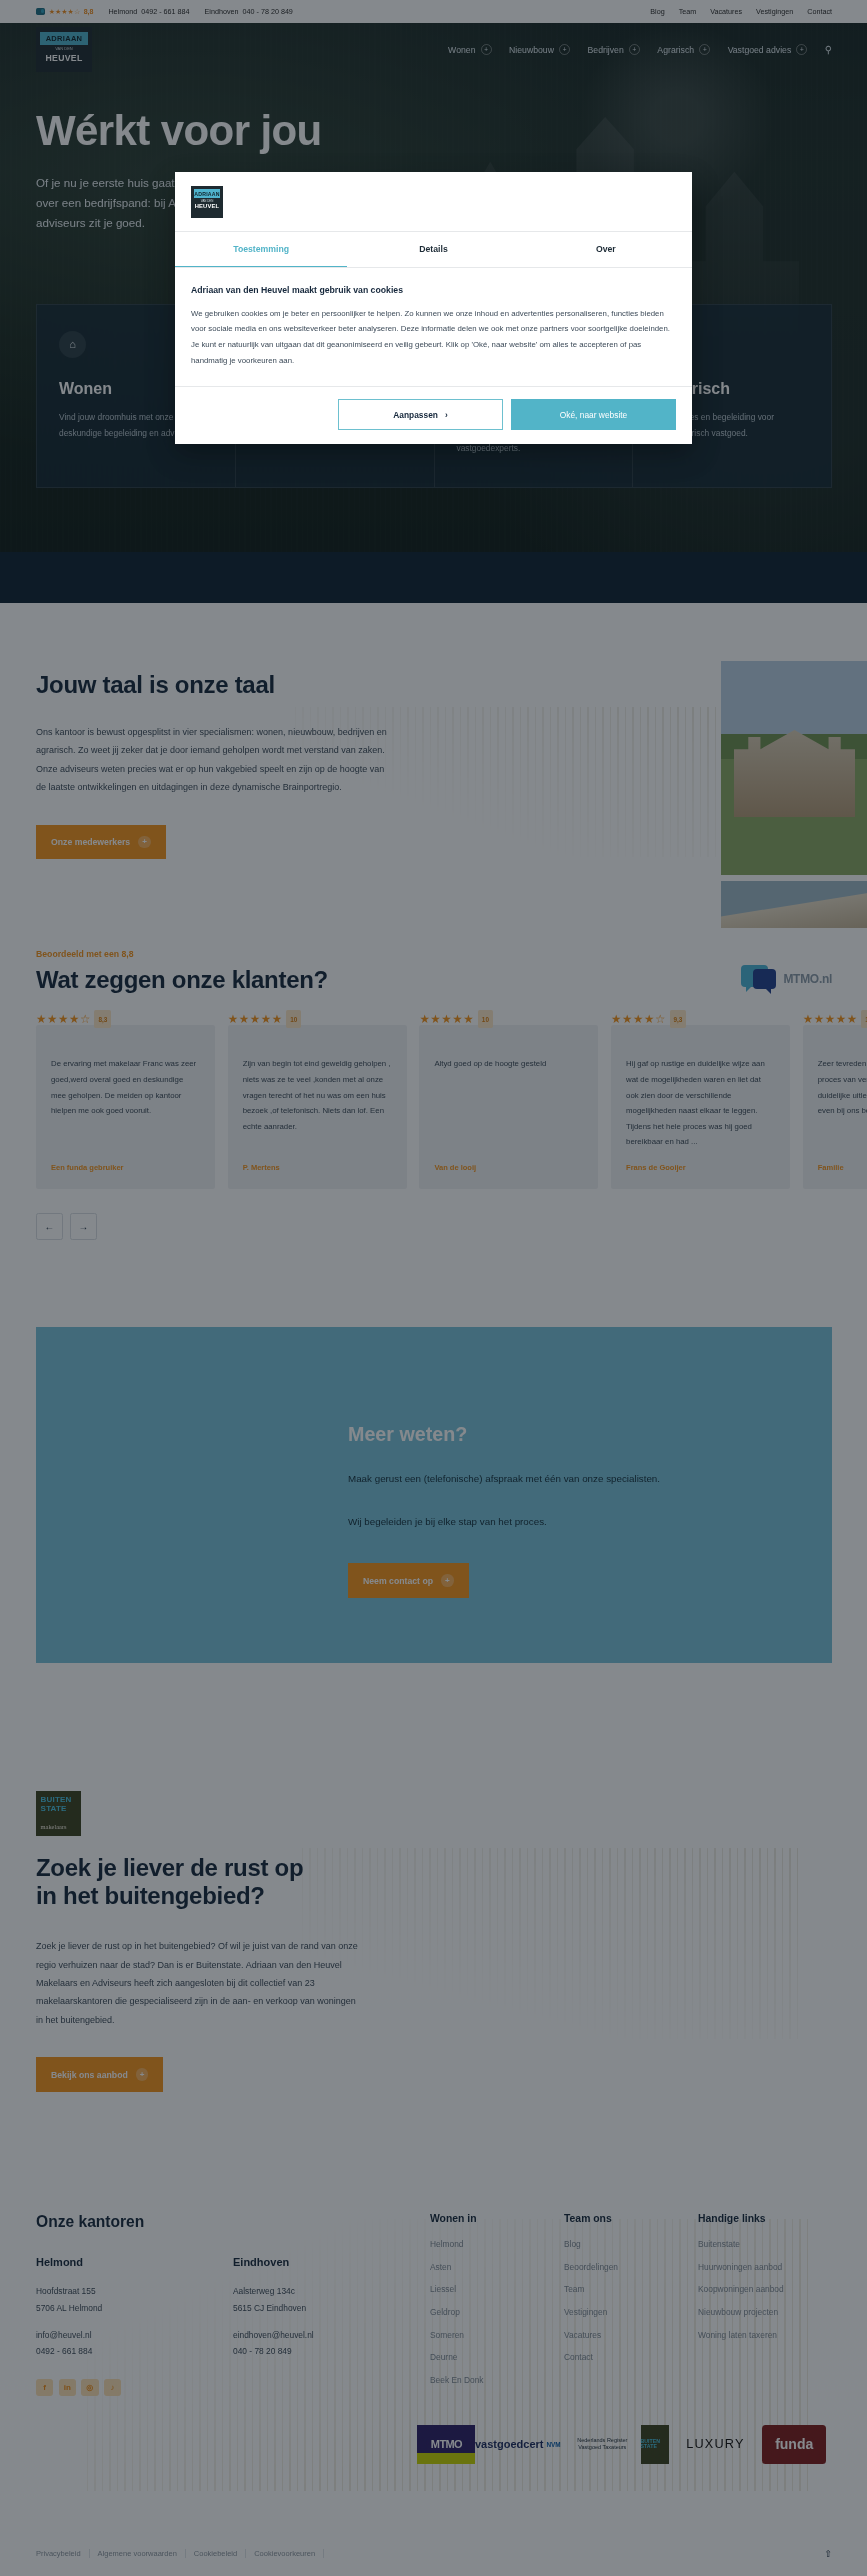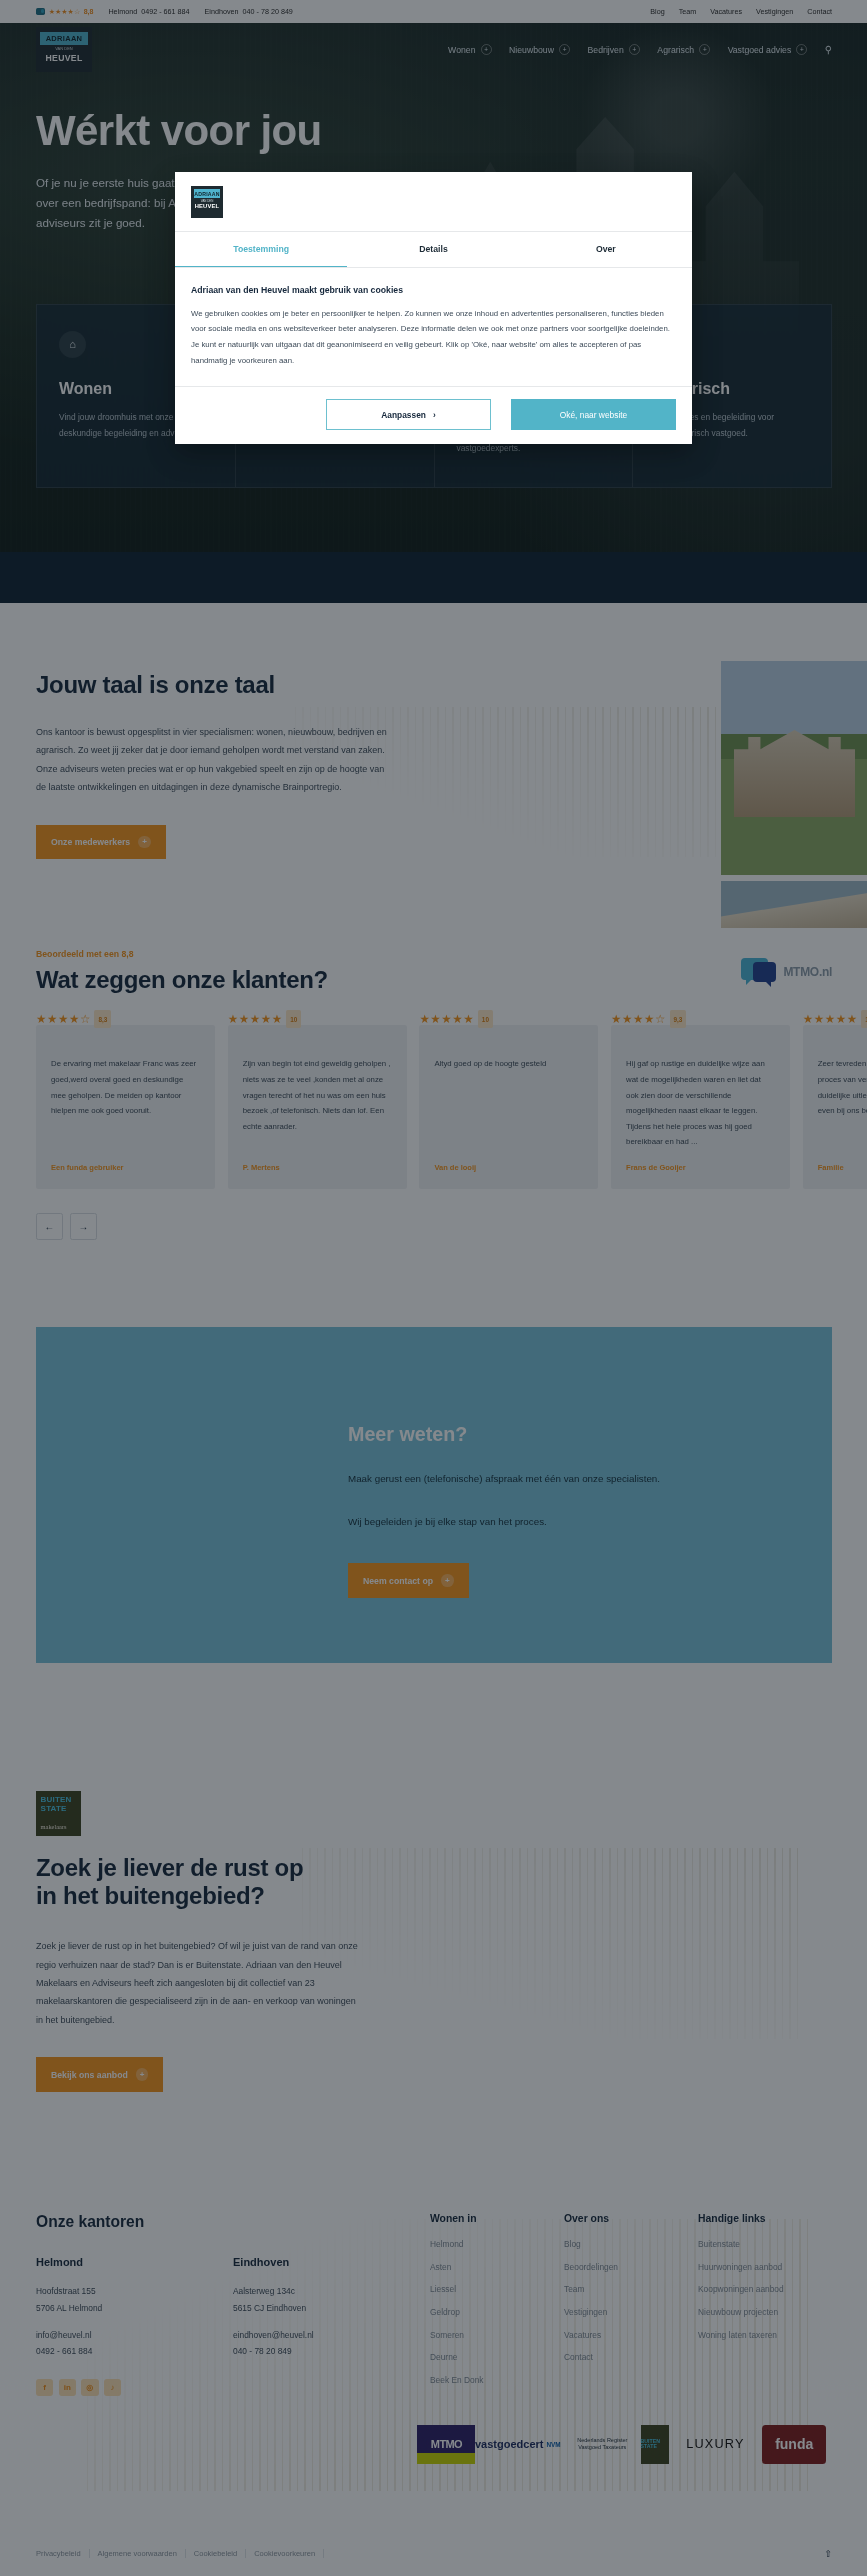--- a/index.html
+++ b/index.html
@@ -138,21 +138,21 @@
   }
   .photo-b:after{
     content:"";position:absolute;left:-5.8px;top:23px;width:174px;height:69px;
     background:linear-gradient(180deg,#e4d9c4,#a08a66);
     transform:rotate(-9deg);
   }
 
   
   .sec-reviews{ padding:21px 36px 52px 36px; background:#fff; position:relative; }
   .rev-eyebrow{ color:#f5941d; font-size:8.7px; font-weight:700; }
-  .rev-head-row{ display:flex; align-items:center; }
+  .rev-head-row{ display:flex; align-items:flex-end; }
   .rev-head-row h2{ margin-top:7px; }
   .mtmo-logo{ margin-left:auto; display:flex; align-items:center; gap:7px; }
   .mtmo-mark{
     width:35px;height:31px;position:relative;
   }
   .mtmo-mark .b1{
     position:absolute;left:0;top:1.2px;width:27px;height:22px;border-radius:4px;
     background:#4ab4d6;
   }
   .mtmo-mark .b1:after{content:"";position:absolute;left:4.6px;bottom:-5.2px;border-width:5.8px 5.2px 0 0;border-style:solid;border-color:#4ab4d6 transparent transparent transparent;}
@@ -270,21 +270,21 @@
   .cm-logo .t3{ color:#fff;font-size:5.8px;font-weight:800;text-align:center;letter-spacing:0.2px; }
   .cm-tabs{ display:flex; border-bottom:0.6px solid #e6e8ea; }
   .cm-tab{
     flex:1; text-align:center; padding:12.7px 0 11.6px 0; font-size:8.7px; font-weight:600;
     color:#1d2b36; cursor:pointer; border-bottom:1.7px solid transparent;
   }
   .cm-tab.active{ color:#52b4c8; border-bottom-color:#52b4c8; }
   .cm-body{ padding:17.4px 16px 17.4px 16px; border-bottom:0.6px solid #e6e8ea; }
   .cm-body h4{ font-size:8.7px; font-weight:700; color:#16283c; }
   .cm-body p{ margin-top:10.4px; font-size:7.8px; line-height:2.0; color:#3c4a58; }
-  .cm-foot{ padding:12.7px 16px 14px 16px; display:flex; justify-content:flex-end; gap:20px; }
+  .cm-foot{ padding:12.7px 16px 14px 16px; display:flex; justify-content:flex-end; gap:8px; }
   .cm-btn-sec{
     width:165px; padding:9.3px 0; border:0.6px solid #6dc0cf; background:#fff;
     color:#16283c; font-size:8.4px; font-weight:600; cursor:pointer;
     display:flex; align-items:center; justify-content:center; gap:7px;
   }
   .cm-btn-pri{
     width:165px; padding:9.3px 0; border:none; background:#52b4c8; color:#fff;
     font-size:8.4px; font-weight:400; cursor:pointer;
   }
 </style>
@@ -537,21 +537,21 @@
       <a href="#">Helmond</a>
       <a href="#">Asten</a>
       <a href="#">Liessel</a>
       <a href="#">Geldrop</a>
       <a href="#">Someren</a>
       <a href="#">Deurne</a>
       <a href="#">Beek En Donk</a>
     </div>
 
     <div class="f-col">
-      <h4>Over ons</h4>
+      <h4>Team ons</h4>
       <a href="#">Blog</a>
       <a href="#">Beoordelingen</a>
       <a href="#">Team</a>
       <a href="#">Vestigingen</a>
       <a href="#">Vacatures</a>
       <a href="#">Contact</a>
     </div>
 
     <div class="f-col">
       <h4>Handige links</h4>

